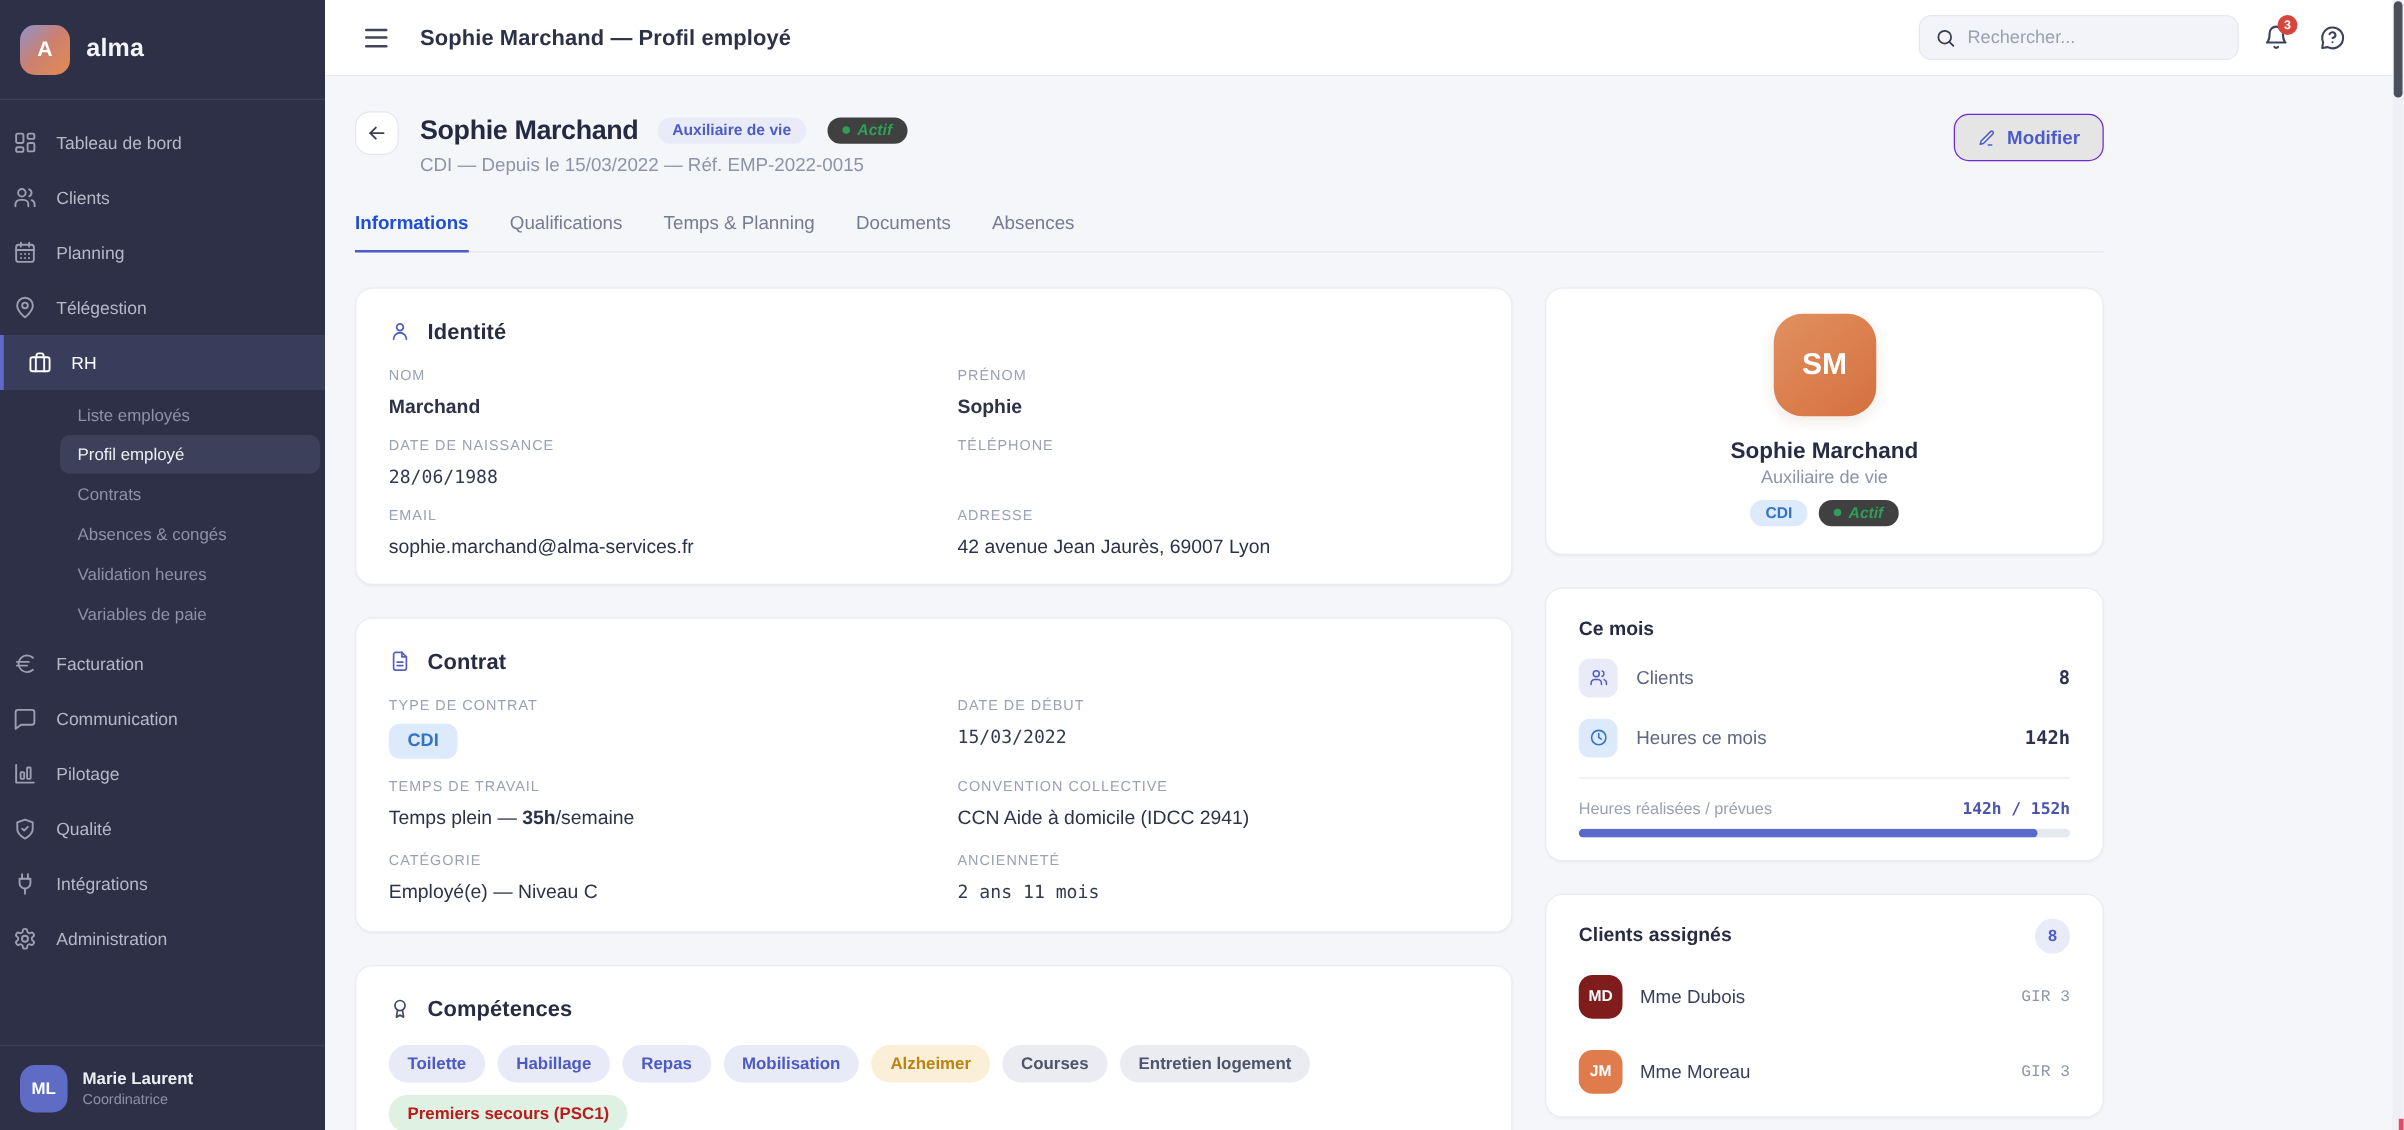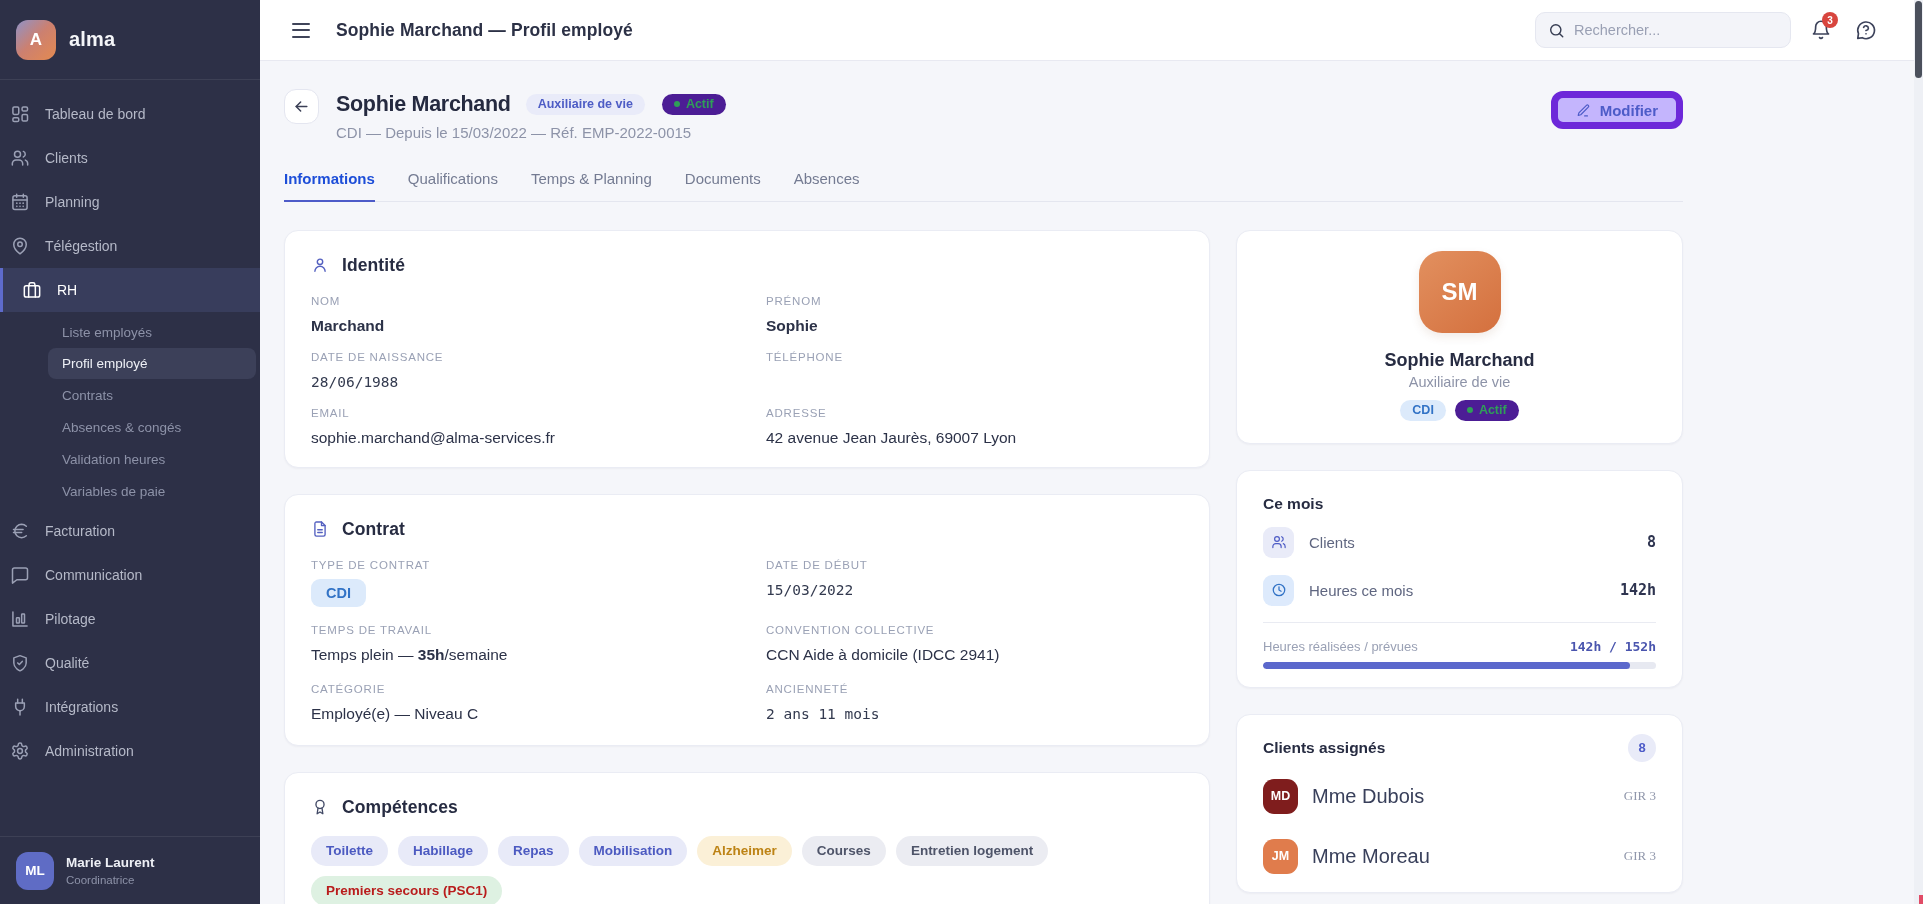--- a/index.html
+++ b/index.html
@@ -67,24 +67,24 @@
   .page-head { display:flex; align-items:flex-start; }
   .back-btn { width:35px; height:35px; border-radius:12px; background:#fff; border:1px solid #e4e6f0;
     display:flex; align-items:center; justify-content:center; color:#3a3f55; cursor:pointer; flex:0 0 35px; }
   .back-btn .icon { width:17px; height:17px; }
   .head-block { margin-left:17px; }
   .title-row { display:flex; align-items:center; }
   .page-title { font-size:21.5px; font-weight:bold; color:#252a40; letter-spacing:-.3px; line-height:30px; }
   .badge { display:inline-flex; align-items:center; height:21px; border-radius:999px;
     font-size:12.5px; font-weight:bold; padding:0 12px; white-space:nowrap; }
   .badge.lavender { background:#e9ebf9; color:#4d5cc5; margin-left:15px; }
-  .badge.green { background:#4c1d95; color:#2f9e58; margin-left:17px; }
+  .badge.green { background:#404040; color:#2f9e58; margin-left:17px;font-style:italic; }
   .badge .dot { width:6px; height:6px; border-radius:50%; background:#2f9e58; margin-right:6px; }
   .page-subtitle { margin-top:5px; font-size:15px; color:#8d93a8; }
-  .edit-btn { margin-left:auto; height:38px; padding:0 18px; background:#c4b5fd; border:7px solid #6d28d9;
+  .edit-btn { margin-left:auto; height:38px; padding:0 18px; background:#e5e5e5; border:1px solid #6d28d9;
     border-radius:12px; display:flex; align-items:center; color:#4d5bc8; font-size:15px; font-weight:bold;
     cursor:pointer; margin-top:2px; }
   .edit-btn .icon { width:15px; height:15px; margin-right:9px; }
 
   
   .tabs { display:flex; gap:33px; border-bottom:1px solid #e4e6ef; margin-top:29px; }
   .tab { padding-bottom:13px; font-size:15px; color:#747b92; cursor:pointer;
     border-bottom:2.5px solid transparent; margin-bottom:-1.5px; }
   .tab.active { color:#1d4ed8; font-weight:bold; border-bottom-color:#4d5bc8; }
 
@@ -148,22 +148,22 @@
   .progress { margin-top:8px; height:7px; border-radius:4px; background:#e7e9f1; overflow:hidden; }
   .progress-fill { height:100%; border-radius:4px; background:#5b68cc; }
 
   .clients-head { display:flex; align-items:center; height:18px; position:relative; }
   .count-badge { position:absolute; right:0; top:-5px; width:28px; height:28px; border-radius:50%; background:#e9ebf8;
     color:#4d5bc8; font-size:13px; font-weight:bold; display:flex; align-items:center; justify-content:center; }
   .client-rows { margin-top:22px; display:flex; flex-direction:column; gap:25px; }
   .client-row { display:flex; align-items:center; height:35px; cursor:pointer; }
   .client-avatar { width:35px; height:35px; border-radius:11px; color:#fff; font-size:12.5px; font-weight:bold;
     display:flex; align-items:center; justify-content:center; flex:0 0 35px; }
-  .client-name { margin-left:14px; font-size:20px; color:#39405b; }
-  .client-tag { margin-left:auto; font-size:13px; color:#9097ab; font-family:Liberation Serif, serif; }
+  .client-name { margin-left:14px; font-size:15px; color:#39405b; }
+  .client-tag { margin-left:auto; font-size:13px; color:#9097ab; font-family:Liberation Mono, monospace; }
 
   
   .sb-track { position:absolute; top:0; right:0; width:9px; height:904px; background:#eef0f5; z-index:40; }
   .sb-thumb { position:absolute; top:1px; right:1px; width:7px; height:77px; border-radius:4px; background:#4b505c; }
   .corner-marker { position:absolute; right:0; bottom:0; width:4px; height:9px; background:#e14b66; z-index:50; }
 
   .icon svg, svg.icon { display:block; width:100%; height:100%; }
 </style>
 </head>
 <body>

